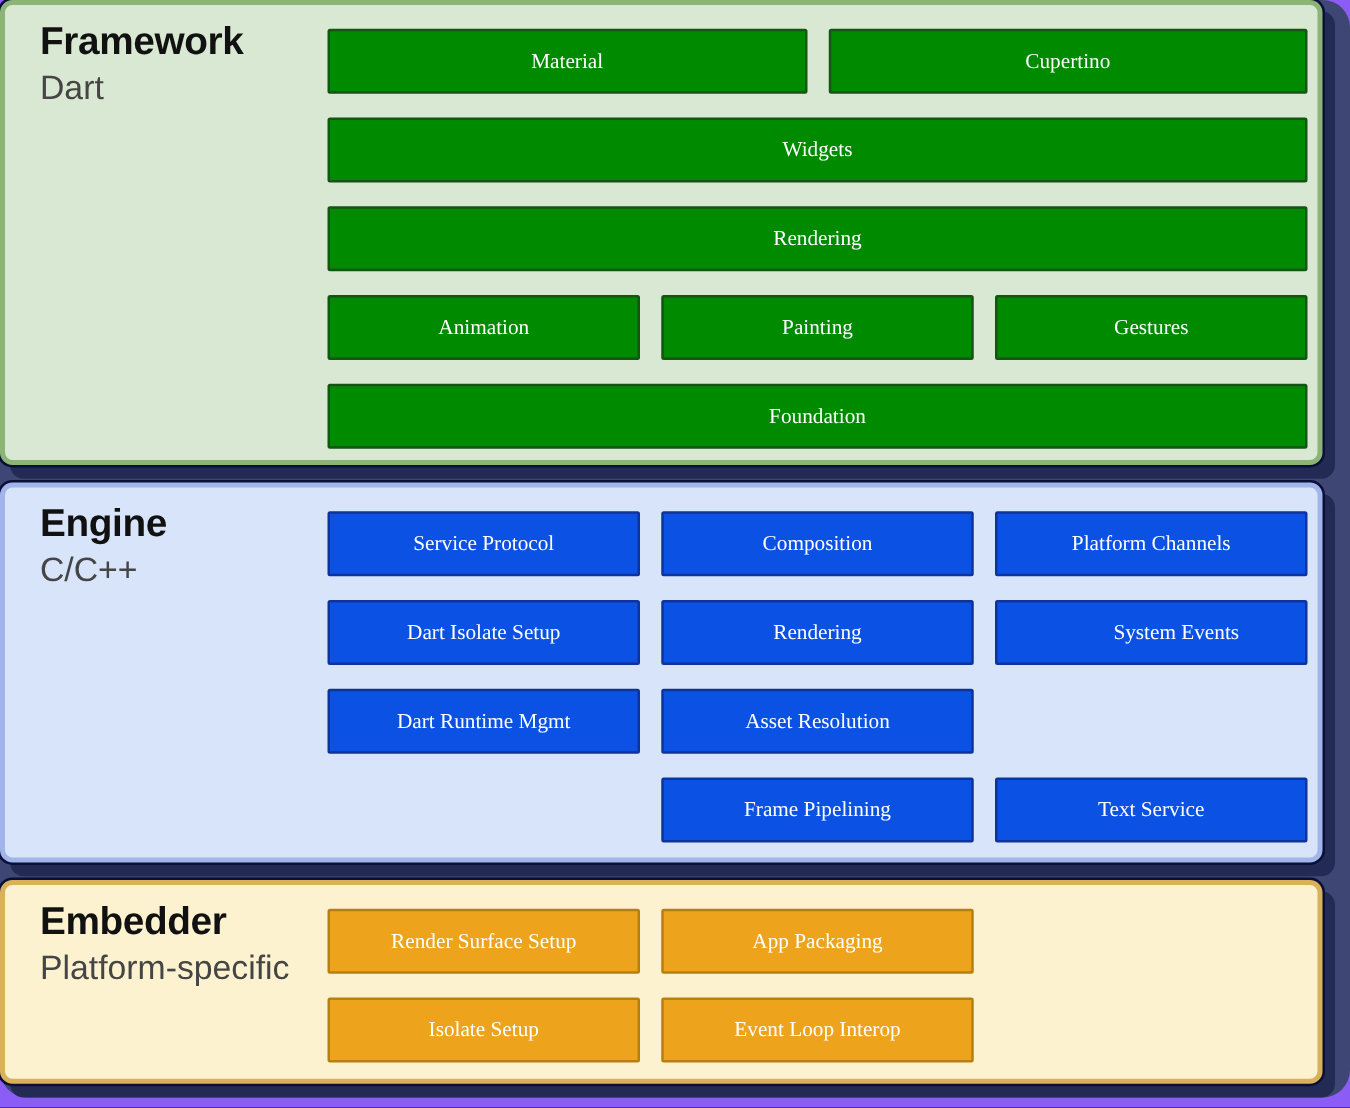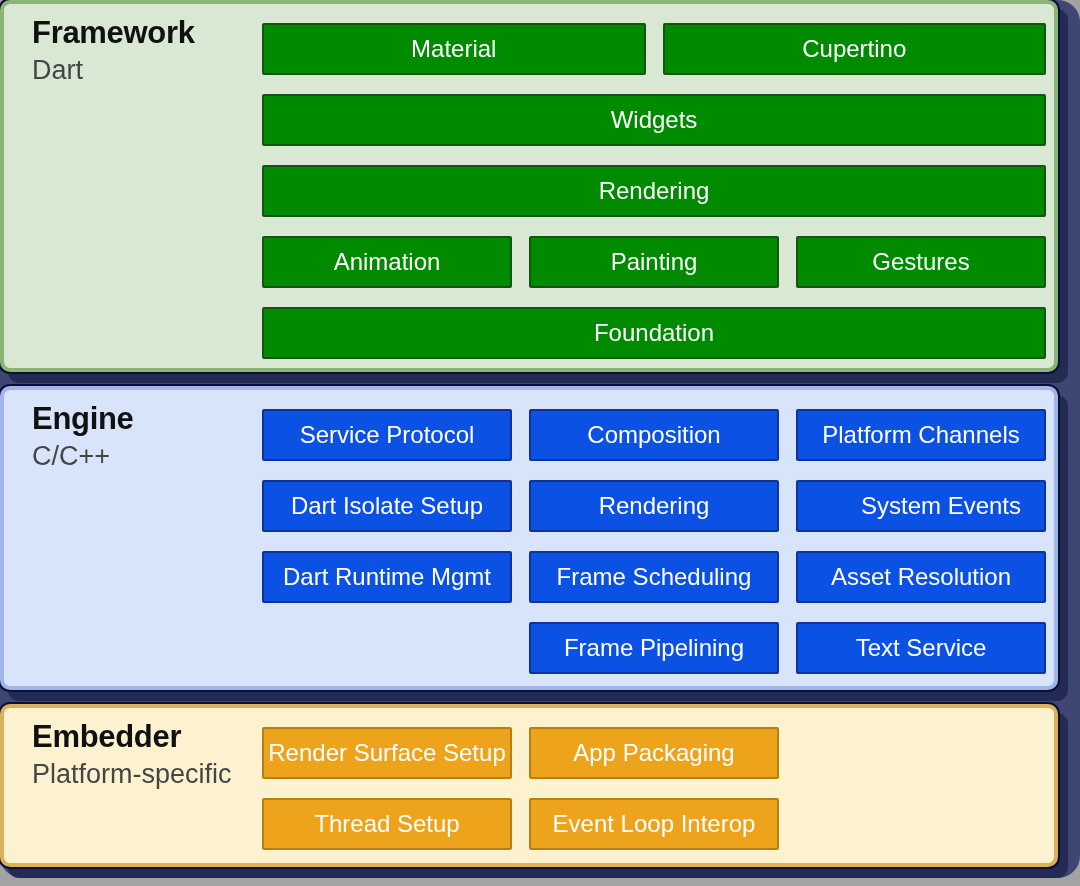--- a/index.html
+++ b/index.html
@@ -4,21 +4,21 @@
 <style>
   * { margin: 0; padding: 0; box-sizing: border-box; }
   html, body { background: #000; }
   body {
     font-family: "Liberation Sans", "DejaVu Sans", sans-serif;
     width: 1080px; height: 886px; overflow: hidden;
   }
   .canvas {
     position: relative;
     width: 1080px; height: 886px;
-    background: #a3a3a3;
+    background: #8b5cf6;
   }
   .frame {
     position: absolute;
     left: 0; top: 0; right: 0; bottom: 8px;
     background: #3e4774;
     border-radius: 22px;
   }
   .panel {
     position: absolute;
     left: 0;
@@ -55,26 +55,27 @@
     grid-template-columns: repeat(6, 1fr);
     column-gap: 17px;
     row-gap: 19px;
     grid-auto-rows: 52px;
   }
   .box {
     background: var(--box-bg);
     border: 2px solid var(--box-border);
     border-radius: 2px;
     color: #ffffff;
-    font-size: 24px;
+    font-size: 17px;
     display: flex;
     align-items: center;
     justify-content: center;
     text-align: center;
     white-space: nowrap;
+    font-family: Liberation Serif, serif;
   }
 </style>
 </head>
 <body>
 
 <div class="canvas">
   <div class="frame">
       <section class="panel panel-framework" style="--panel-bg: #d9e8d3; --panel-border: #8cb475; --box-bg: #008a00; --box-border: #155415;">
         <div class="head">
           <div class="title">Framework</div>
@@ -97,32 +98,31 @@
           <div class="subtitle">C/C++</div>
         </div>
         <div class="grid">
           <div class="box" style="grid-area: 1 / auto / auto / span 2;">Service Protocol</div>
           <div class="box" style="grid-area: 1 / auto / auto / span 2;">Composition</div>
           <div class="box" style="grid-area: 1 / auto / auto / span 2;">Platform Channels</div>
           <div class="box" style="grid-area: 2 / auto / auto / span 2;">Dart Isolate Setup</div>
           <div class="box" style="grid-area: 2 / auto / auto / span 2;">Rendering</div>
           <div class="box" style="grid-area: 2 / auto / auto / span 2; padding-left: 40px;">System Events</div>
           <div class="box" style="grid-area: 3 / auto / auto / span 2;">Dart Runtime Mgmt</div>
-          <div class="box" style="grid-area: 3 / auto / auto / span 2;">Frame Scheduling</div>
           <div class="box" style="grid-area: 3 / auto / auto / span 2;">Asset Resolution</div>
           <div class="box" style="grid-area: 4 / 3 / auto / span 2;">Frame Pipelining</div>
           <div class="box" style="grid-area: 4 / 5 / auto / span 2;">Text Service</div>
         </div>
       </section>
       <section class="panel panel-embedder" style="--panel-bg: #fdf2cf; --panel-border: #d8b159; --box-bg: #eda41c; --box-border: #b5800f;">
         <div class="head">
           <div class="title">Embedder</div>
           <div class="subtitle">Platform-specific</div>
         </div>
         <div class="grid">
           <div class="box" style="grid-area: 1 / auto / auto / span 2;">Render Surface Setup</div>
           <div class="box" style="grid-area: 1 / auto / auto / span 2;">App Packaging</div>
-          <div class="box" style="grid-area: 2 / 1 / auto / span 2;">Thread Setup</div>
+          <div class="box" style="grid-area: 2 / 1 / auto / span 2;">Isolate Setup</div>
           <div class="box" style="grid-area: 2 / 3 / auto / span 2;">Event Loop Interop</div>
         </div>
       </section>
     </div>
 </div>
 
 </body></html>

